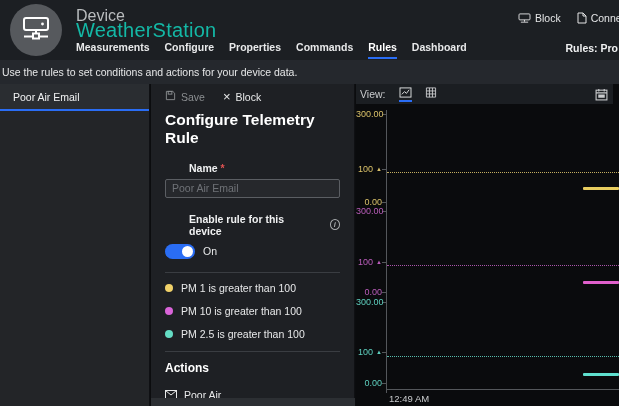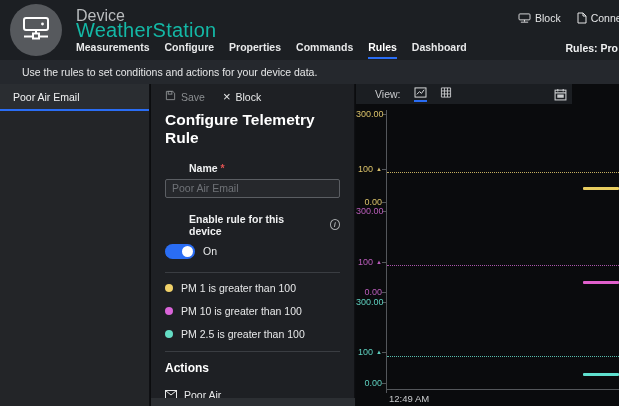--- a/index.html
+++ b/index.html
@@ -14,21 +14,21 @@
   .title  { position:absolute; left:76px; top:19px; font-size:20px; color:#14b8a6; letter-spacing:.2px; }
   .tabs { position:absolute; left:76px; top:41px; display:flex; gap:15px; }
   .tab { font-size:10.5px; font-weight:bold; color:#e8e9ea; padding-bottom:4px; border-bottom:2px solid transparent; cursor:pointer; white-space:nowrap; }
   .tab.active { color:#ffffff; border-bottom-color:#2a6df4; }
   .hdr-actions { position:absolute; left:518px; top:12px; display:flex; gap:16px; align-items:center; white-space:nowrap; }
   .hdr-btn { display:flex; align-items:center; gap:4px; font-size:10.5px; color:#e4e5e6; cursor:pointer; }
   .hdr-btn svg { display:block; }
   .status { position:absolute; right:1px; top:42px; font-size:10.5px; font-weight:bold; color:#f0f1f2; white-space:nowrap; }
 
   
-  .banner { position:absolute; left:0; top:60px; width:619px; height:24px; background:#25282d; display:flex; align-items:center; padding-left:22px; font-size:10.5px; color:#e6e7e8; }
+  .banner { position:absolute; left:0; top:60px; width:619px; height:24px; background:#25282d; display:flex; align-items:center; padding-left:2px; font-size:10.5px; color:#e6e7e8; }
 
   
   .sidebar { position:absolute; left:0; top:84px; width:150px; height:322px; background:#232528; border-right:1px solid #0f1013; }
   .side-item { height:27px; background:#2a2d31; border-bottom:2px solid transparent; display:flex; align-items:center; padding-left:13px; font-size:10.5px; color:#f0f1f2; cursor:pointer; }
   .side-item.active { border-bottom-color:#2a6df4; }
 
   .editor { position:absolute; left:151px; top:84px; width:204px; height:322px; background:#1e2024; padding:5px 14px 0 14px; border-right:1px solid #0f1013; }
   .etoolbar { display:flex; gap:18px; align-items:center; height:15px; margin-bottom:7px; }
   .tool-btn { display:flex; align-items:center; gap:5px; font-size:10.5px; cursor:pointer; }
   .tool-btn.disabled { color:#8b8e91; cursor:default; }
@@ -46,21 +46,21 @@
   .toggle-state { font-size:10.5px; color:#e8e9ea; }
   .e-div { border:none; border-top:1px solid #3a3d42; margin:0 0 9px 0; }
   .sec-title { font-size:12px; font-weight:bold; color:#ffffff; margin-bottom:14px; }
   .cond-row { display:flex; align-items:center; gap:8px; margin-bottom:11px; font-size:10.5px; color:#e8e9ea; }
   .dot { width:8px; height:8px; border-radius:50%; flex:0 0 8px; }
   .act-row { display:flex; align-items:center; gap:7px; margin:2px 0 15px 0; font-size:10.5px; color:#e8e9ea; }
   .hscroll { position:absolute; left:0; bottom:0; width:204px; height:8px; background:#2c2f33; cursor:pointer; }
 
   
   .chartp { position:absolute; left:356px; top:84px; width:263px; height:322px; background:#0a0b0d; }
-  .ctoolbar { position:absolute; left:0; top:0; width:216px; height:20px; background:#1b1e22; display:flex; align-items:center; padding-left:19px; gap:13px; }
+  .ctoolbar { position:absolute; left:0; top:0; width:257px; height:20px; background:#1b1e22; display:flex; align-items:center; padding-left:4px; gap:13px; }
   .view-label { font-size:10.5px; color:#c9cbcd; }
   .view-btn { color:#c9cbcd; padding-bottom:2px; border-bottom:2px solid transparent; cursor:pointer; display:flex; }
   .view-btn.active { color:#e8e9ea; border-bottom-color:#2a6df4; }
   .cal-btn { position:absolute; right:5px; top:3px; color:#c9cbcd; cursor:pointer; }
   .yl { position:absolute; left:0; width:26px; text-align:right; font-size:9px; line-height:10px; white-space:nowrap; }
   .yl .tri { font-size:6px; vertical-align:1px; margin-left:3px; }
   .vax { position:absolute; left:30px; top:26px; width:1px; height:279px; background:#54575b; }
   .xax { position:absolute; left:30px; top:305px; width:233px; height:1px; background:#54575b; }
   .xtick { position:absolute; left:30px; top:305px; width:1px; height:4px; background:#54575b; }
   .ytick { position:absolute; left:26px; width:4px; height:1px; background:#54575b; }

